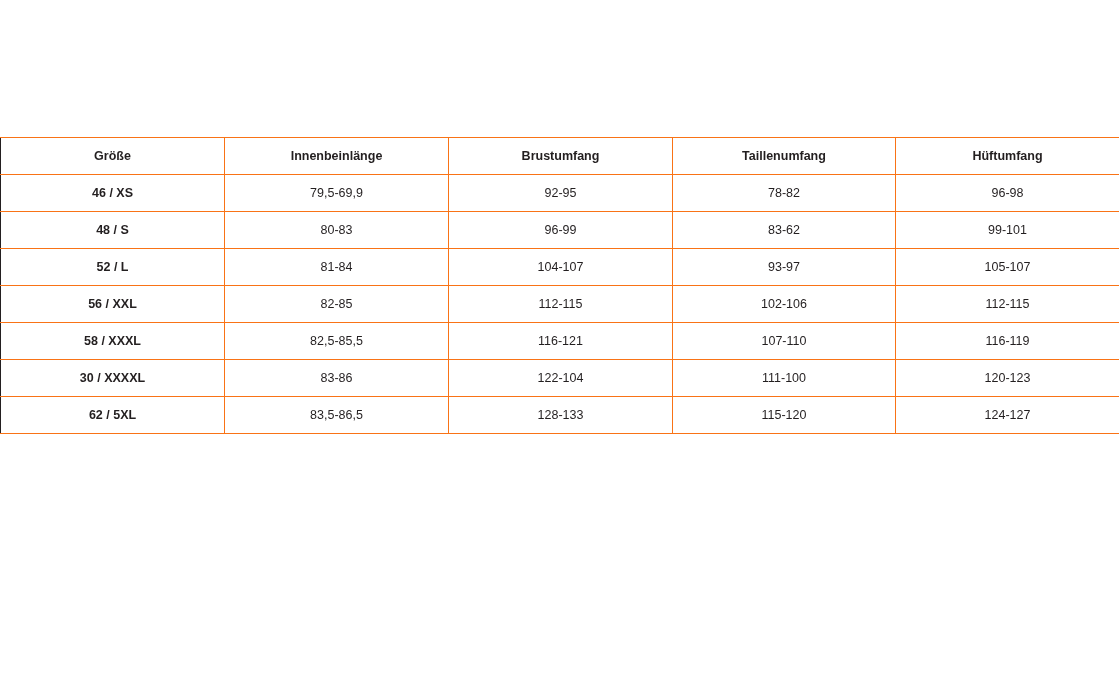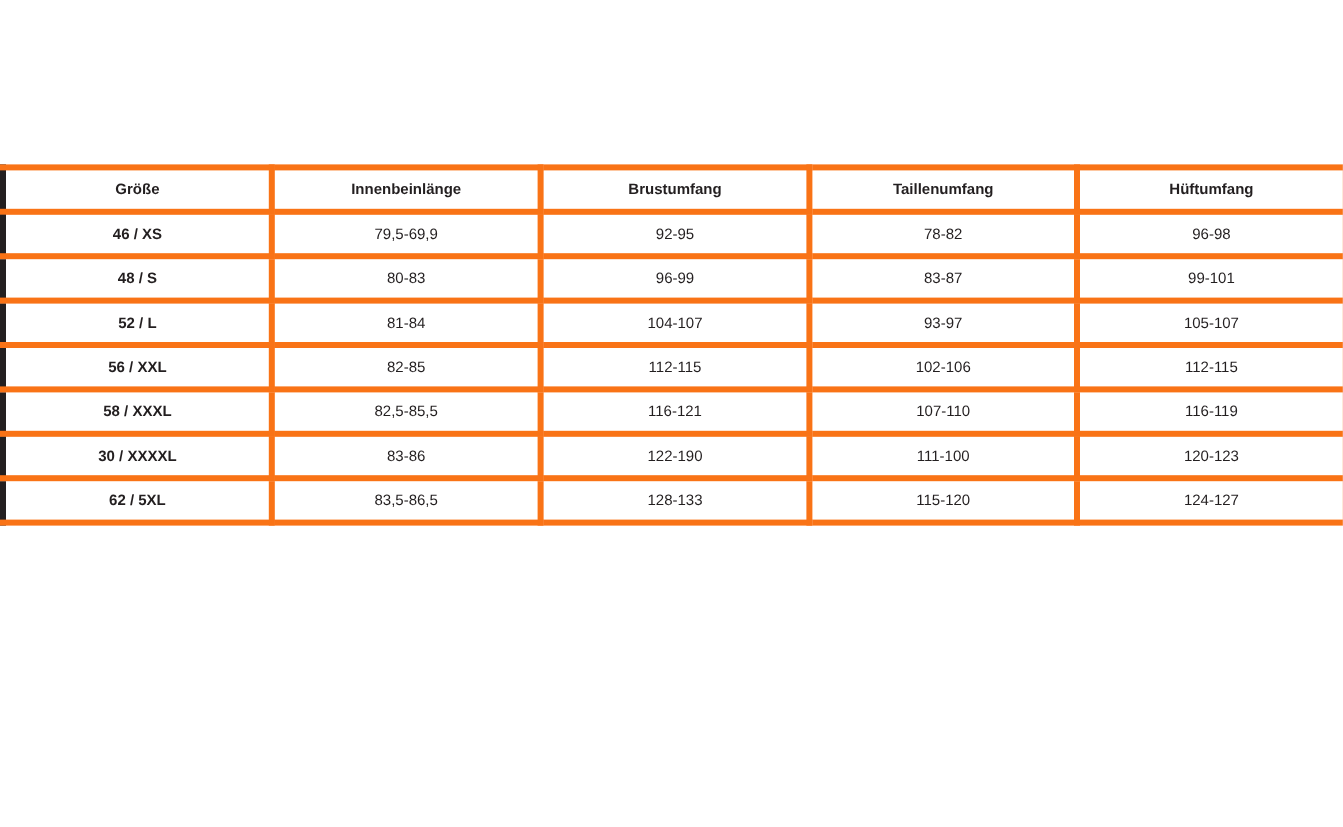--- a/index.html
+++ b/index.html
@@ -28,21 +28,21 @@
     font-size: 12.5px;
   }
   table.size-table col.c0 { width: 224px; }
   table.size-table col.c1 { width: 224px; }
   table.size-table col.c2 { width: 224px; }
   table.size-table col.c3 { width: 223px; }
   table.size-table col.c4 { width: 224px; }
 
   table.size-table th,
   table.size-table td {
-    border: 5px solid #f97316;
+    border: 1px solid #f97316;
     height: 37px;
     padding: 0 0;
     vertical-align: middle;
     text-align: center;
     font-weight: normal;
     line-height: 1.2;
     box-sizing: border-box;
     margin-left: 39px;
   }
   table.size-table thead th {
@@ -81,21 +81,21 @@
         <td class="size-label">46 / XS</td>
         <td>79,5-69,9</td>
         <td>92-95</td>
         <td>78-82</td>
         <td>96-98</td>
       </tr>
       <tr>
         <td class="size-label">48 / S</td>
         <td>80-83</td>
         <td>96-99</td>
-        <td>83-87</td>
+        <td>83-62</td>
         <td>99-101</td>
       </tr>
       <tr>
         <td class="size-label">52 / L</td>
         <td>81-84</td>
         <td>104-107</td>
         <td>93-97</td>
         <td>105-107</td>
       </tr>
       <tr>
@@ -108,21 +108,21 @@
       <tr>
         <td class="size-label">58 / XXXL</td>
         <td>82,5-85,5</td>
         <td>116-121</td>
         <td>107-110</td>
         <td>116-119</td>
       </tr>
       <tr>
         <td class="size-label">30 / XXXXL</td>
         <td>83-86</td>
-        <td>122-190</td>
+        <td>122-104</td>
         <td>111-100</td>
         <td>120-123</td>
       </tr>
       <tr>
         <td class="size-label">62 / 5XL</td>
         <td>83,5-86,5</td>
         <td>128-133</td>
         <td>115-120</td>
         <td>124-127</td>
       </tr>

